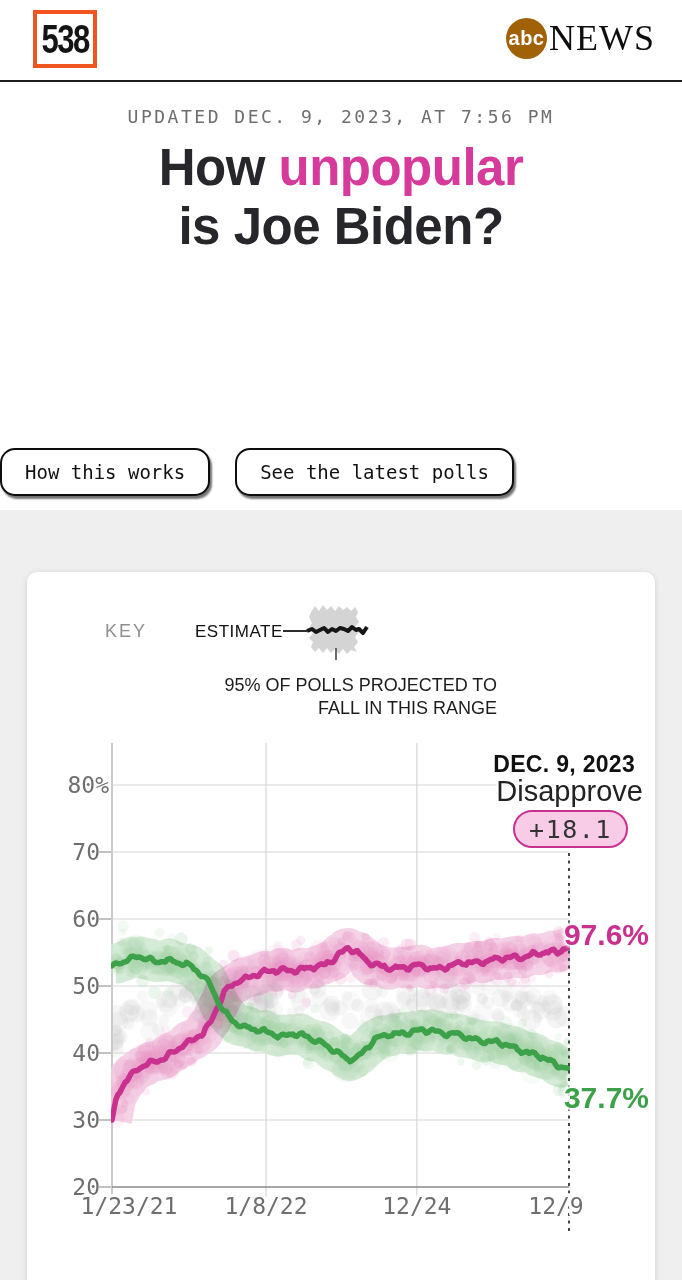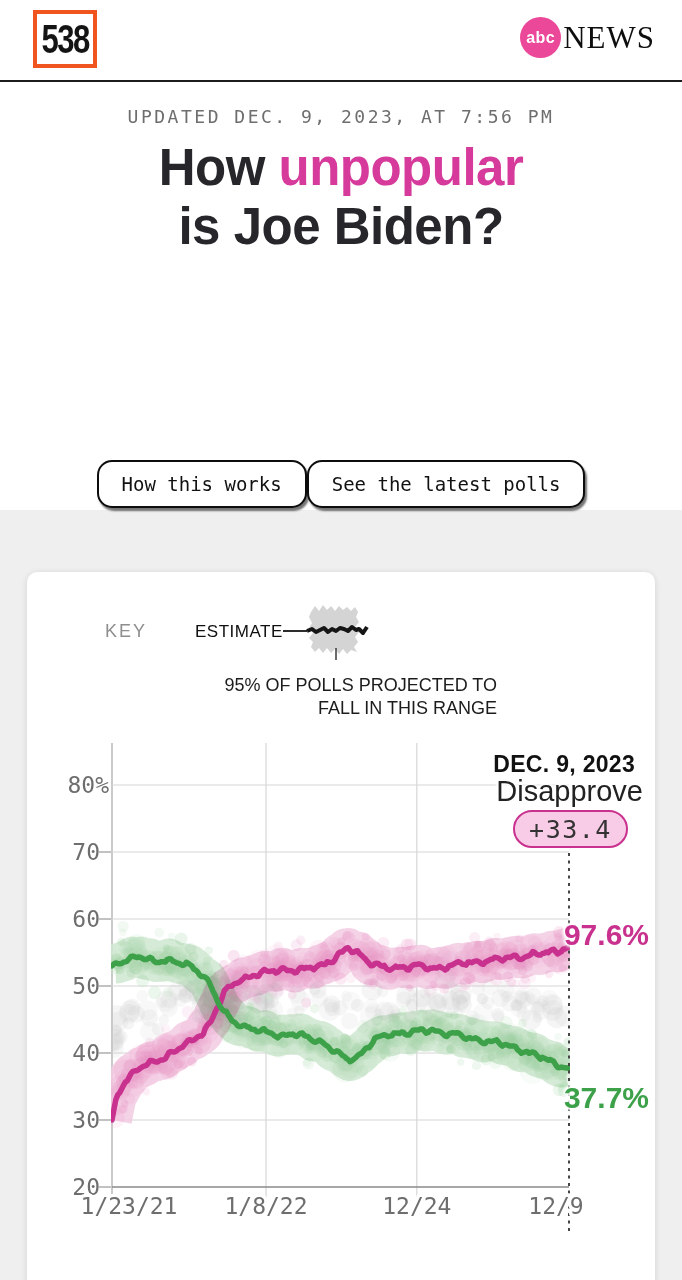--- a/index.html
+++ b/index.html
@@ -4,31 +4,31 @@
 <style>
   html,body{margin:0;padding:0;}
   body{width:682px;height:1280px;position:relative;overflow:hidden;background:#efefef;
        font-family:"Liberation Sans",sans-serif;-webkit-font-smoothing:antialiased;}
   .top{position:absolute;top:0;left:0;width:682px;height:510px;background:#fff;}
   .hdr{position:absolute;top:0;left:0;right:0;height:80px;border-bottom:2px solid #1c1c1c;background:#fff;}
   .logo538{position:absolute;left:33px;top:10px;width:56px;height:50px;border:4px solid #fca5a5;
            display:flex;align-items:center;justify-content:center;background:#fff;cursor:pointer;}
   .logo538 span{font-weight:800;font-size:41px;color:#141414;transform:scaleX(.76);letter-spacing:-2px;line-height:1;}
   .abclogo{position:absolute;right:27px;top:17px;display:flex;align-items:center;cursor:pointer;}
-  .abc-circle{width:41px;height:41px;border-radius:50%;background:#ec4899;color:#fff;display:flex;
-              align-items:center;justify-content:center;font-size:16px;font-weight:700;letter-spacing:.5px;}
-  .news-word{font-family:"Liberation Serif",serif;font-size:31px;color:#0e0e0e;margin-left:2px;letter-spacing:1px;}
+  .abc-circle{width:41px;height:41px;border-radius:50%;background:#a16207;color:#fff;display:flex;
+              align-items:center;justify-content:center;font-size:20px;font-weight:700;letter-spacing:.5px;}
+  .news-word{font-family:"Liberation Serif",serif;font-size:36px;color:#0e0e0e;margin-left:2px;letter-spacing:1px;}
   .updated{position:absolute;top:106px;width:100%;text-align:center;font-family:"DejaVu Sans Mono",monospace;
            font-size:18px;letter-spacing:2.5px;color:#6e6e6e;}
   .title{position:absolute;top:138px;width:100%;text-align:center;font-size:51px;line-height:59px;
          font-weight:700;color:#26262b;letter-spacing:-.5px;margin:0;}
   .hl{color:#d63b9b;}
   .subtitle{position:absolute;top:294px;left:41px;width:600px;text-align:center;font-size:24px;
             line-height:38px;color:#2f2f33;margin:0;}
-  .btn-row{position:absolute;top:460px;left:0;width:100%;display:flex;justify-content:center;}
+  .btn-row{position:absolute;top:448px;left:0;width:100%;display:flex;justify-content:flex-start;gap:25px;}
   .pill-btn{height:48px;padding:0 23px;border:2px solid #0d0d0d;border-radius:15px;background:#fff;
             font-family:"DejaVu Sans Mono",monospace;font-size:19px;color:#111;
             box-shadow:2px 3px 2px rgba(0,0,0,.55);cursor:pointer;}
   .card{position:absolute;left:27px;top:572px;width:628px;height:730px;background:#fff;border-radius:10px;
         box-shadow:0 1px 6px rgba(0,0,0,.12);}
   .key-label{position:absolute;left:78px;top:49px;font-size:18px;letter-spacing:2px;color:#8e8e8e;}
   .estimate-label{position:absolute;left:168px;top:50px;font-size:17px;letter-spacing:.5px;color:#101010;font-weight:500;}
   .key-svg{position:absolute;left:256px;top:26px;}
   .range-caption{position:absolute;left:150px;top:102px;width:320px;text-align:right;font-size:18px;
                  line-height:23px;color:#1c1c1c;}
@@ -1275,16 +1275,16 @@
       </g>
       <line x1="542" x2="542" y1="131" y2="509" stroke="#454545" stroke-width="2" stroke-dasharray="3 4.5"></line>
       <text x="102" y="492" text-anchor="middle" class="xtick">1/23/21</text>
       <text x="239.00900000000001" y="492" text-anchor="middle" class="xtick">1/8/22</text>
       <text x="389.819" y="492" text-anchor="middle" class="xtick">12/24</text>
       <text x="529" y="492" text-anchor="middle" class="xtick">12/9</text>
     </svg>
 
   <div class="date-label halo">DEC. 9, 2023</div>
   <div class="series-callout halo">Disapprove</div>
-  <div class="margin-badge" style="background: rgb(248, 204, 230); border: 2px solid rgb(201, 49, 143);">+33.4</div>
+  <div class="margin-badge" style="background: rgb(248, 204, 230); border: 2px solid rgb(201, 49, 143);">+18.1</div>
   <div class="end-label pink halo" style="color: rgb(201, 49, 143);">97.6%</div>
   <div class="end-label green halo" style="color: rgb(61, 161, 74);">37.7%</div>
 </div>
 
 </body></html>

